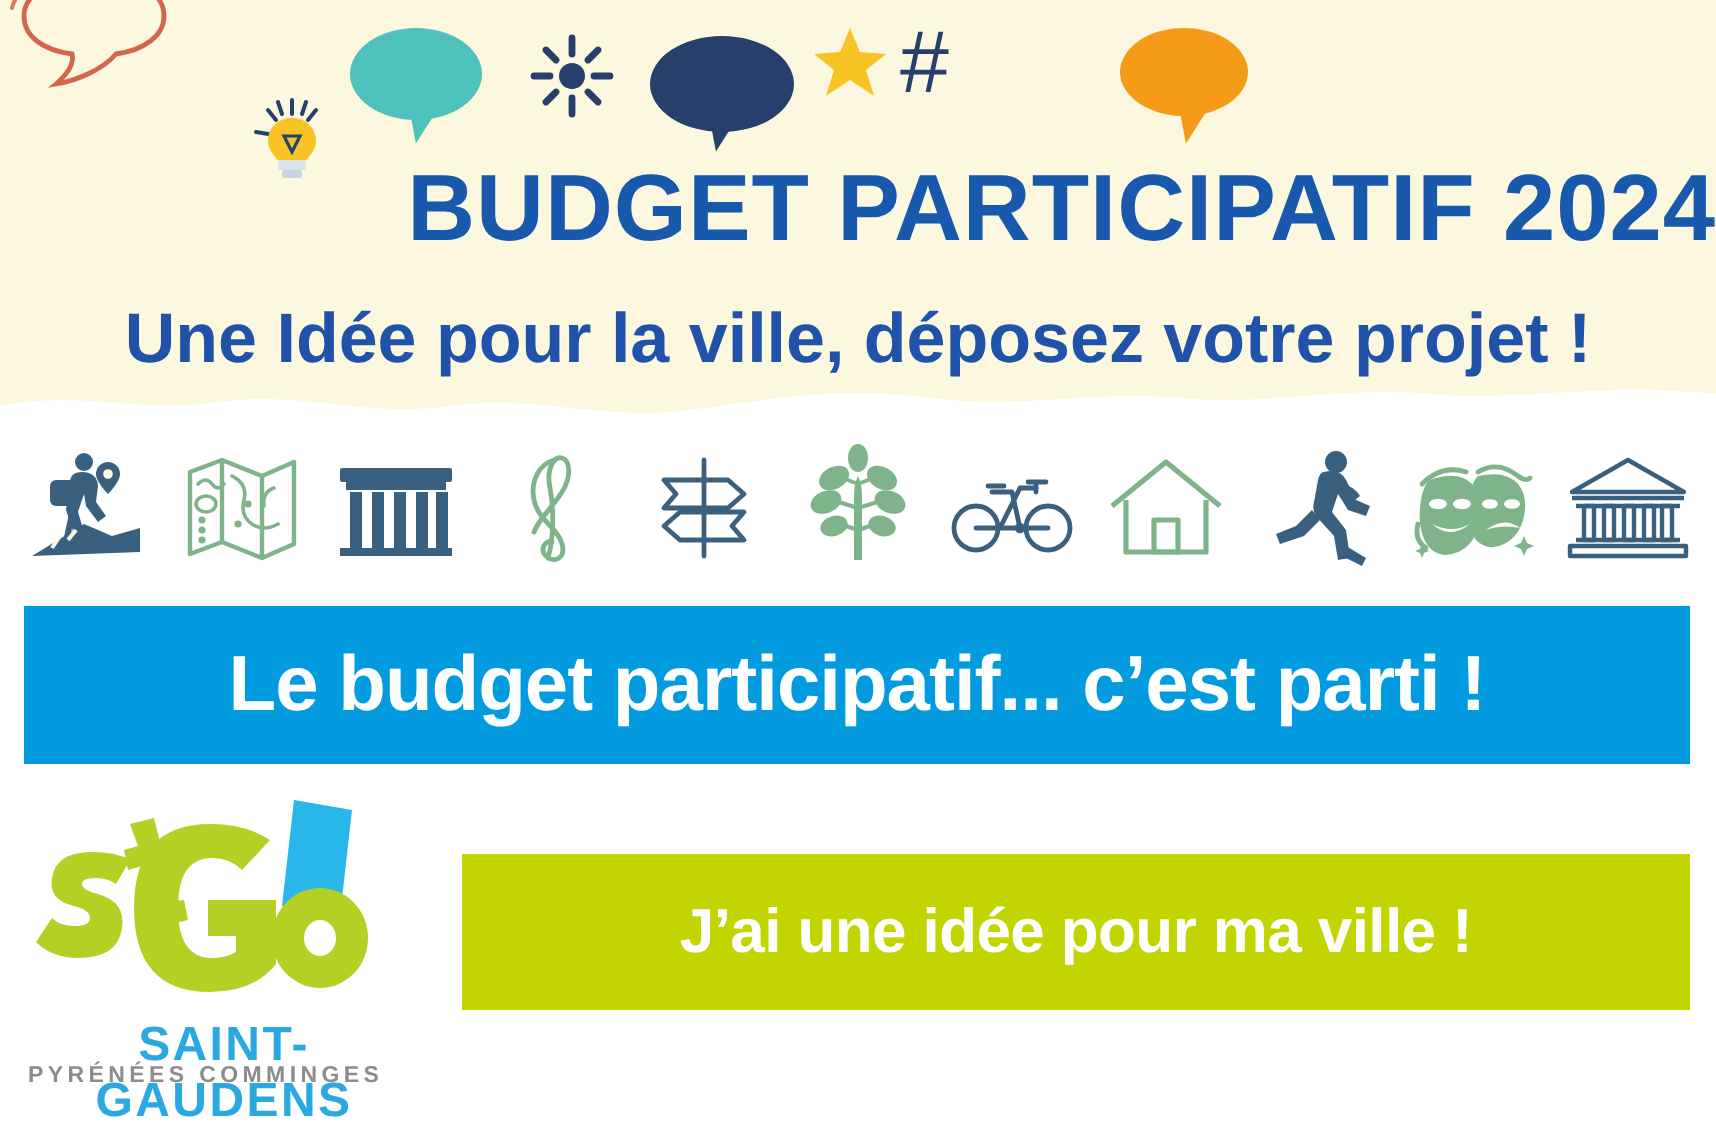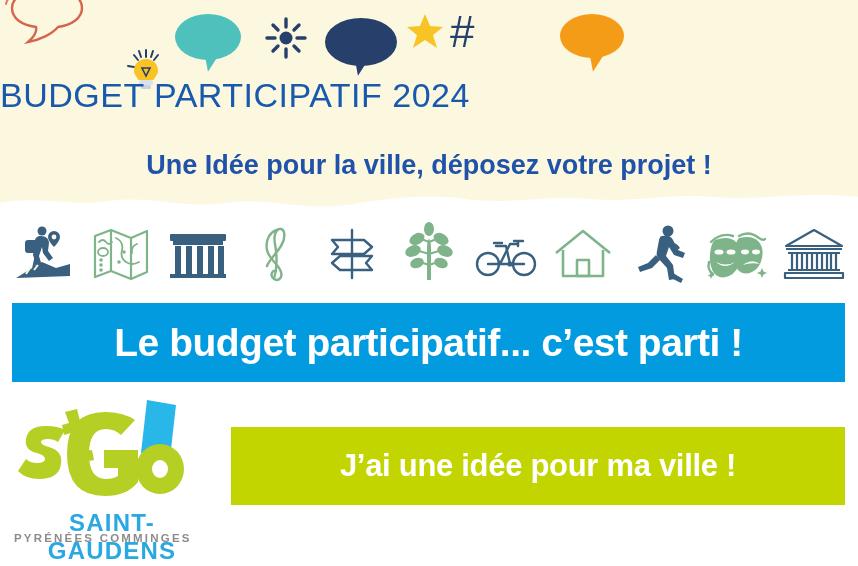--- a/index.html
+++ b/index.html
@@ -79,34 +79,34 @@
     color: #27406b;
     font-family: "Liberation Sans", sans-serif;
     line-height: 44px;
   }
 
   
   .main-title {
     position: absolute;
     left: 0; top: 76px;
     width: 858px;
-    text-align: left;
-    font-size: 34px;
-    font-weight: normal;
+    text-align: right;
+    font-size: 47px;
+    font-weight: bold;
     letter-spacing: 0.5px;
     color: #1859ae;
     font-family: "Liberation Sans", sans-serif;
     white-space: nowrap;
   }
   .sub-title {
     position: absolute;
     left: 0; top: 150px;
     width: 858px;
     text-align: center;
-    font-size: 27px;
+    font-size: 35px;
     font-weight: bold;
     color: #1f52a8;
     font-family: "Liberation Sans", sans-serif;
     white-space: nowrap;
   }
 
   
   .icon-strip {
     position: absolute;
     left: 0; top: 212px;

